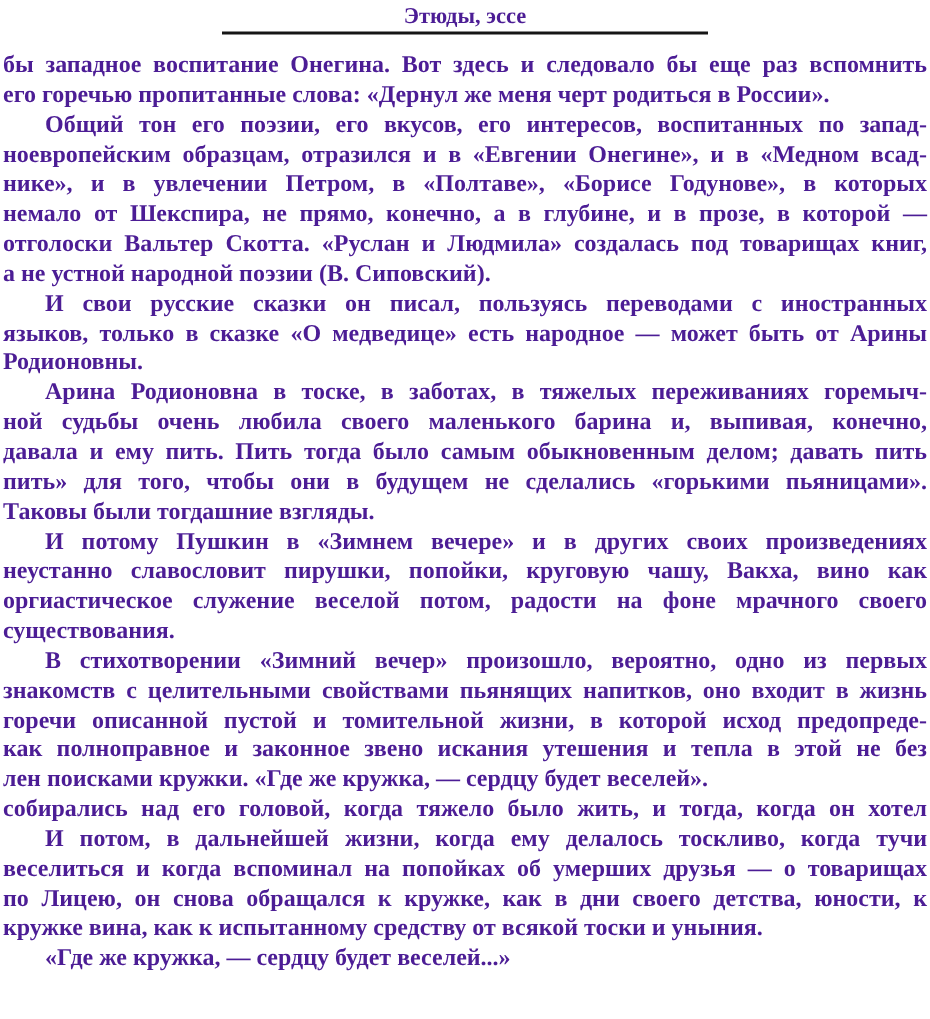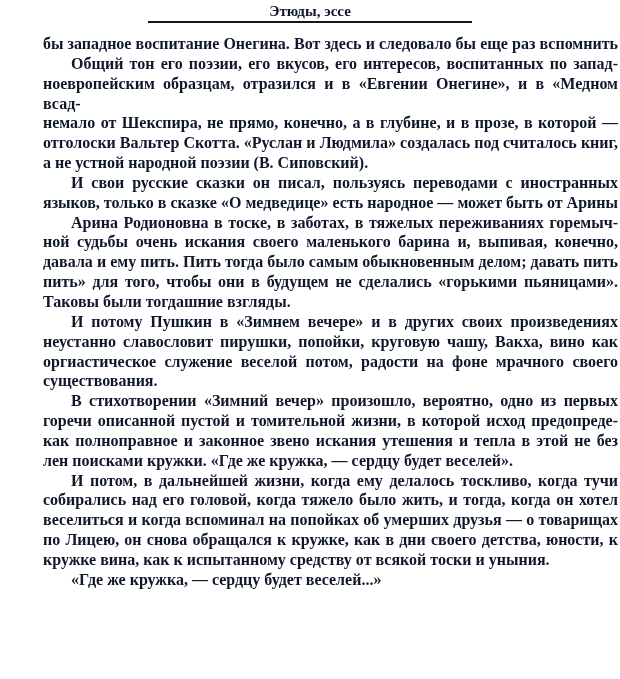--- a/index.html
+++ b/index.html
@@ -11,21 +11,21 @@
     height: 679px;
     background: #ffffff;
     overflow: hidden;
   }
   .page {
     box-sizing: border-box;
     width: 620px;
     height: 679px;
     padding: 3px 2px 0 2px;
     font-family: "Liberation Serif", "DejaVu Serif", serif;
-    color: #0f172a;
+    color: #4c1d95;
   }
   .running-head {
     width: 324px;
     margin: 0 auto;
     text-align: center;
     font-size: 15px;
     font-weight: 600;
     line-height: 16px;
     padding-bottom: 2px;
     border-bottom: 2px solid #161616;
@@ -37,73 +37,76 @@
     margin: 0;
     padding: 0;
   }
   .line {
     font-size: 16px;
     font-weight: 600;
     line-height: 19.85px;
     text-align: justify;
     text-align-last: justify;
     white-space: normal;
-    margin-left: 41px;
   }
   .line.last {
     text-align-last: left;
   }
   .line.indent {
     text-indent: 28px;
   }
 </style>
 </head>
 <body>
 
 <div class="page">
   <div class="running-head">
     <span>Этюды, эссе</span>
   </div>
   <div class="text-body" id="text-body">
       <div class="para">
         <div class="line">бы западное воспитание Онегина. Вот здесь и следовало бы еще раз вспомнить</div>
+        <div class="line last">его горечью пропитанные слова: «Дернул же меня черт родиться в России».</div>
       </div>
       <div class="para">
         <div class="line indent">Общий тон его поэзии, его вкусов, его интересов, воспитанных по запад-</div>
         <div class="line">ноевропейским образцам, отразился и в «Евгении Онегине», и в «Медном всад-</div>
+        <div class="line">нике», и в увлечении Петром, в «Полтаве», «Борисе Годунове», в которых</div>
         <div class="line">немало от Шекспира, не прямо, конечно, а в глубине, и в прозе, в которой —</div>
-        <div class="line">отголоски Вальтер Скотта. «Руслан и Людмила» создалась под считалось книг,</div>
+        <div class="line">отголоски Вальтер Скотта. «Руслан и Людмила» создалась под товарищах книг,</div>
         <div class="line last">а не устной народной поэзии (В. Сиповский).</div>
       </div>
       <div class="para">
         <div class="line indent">И свои русские сказки он писал, пользуясь переводами с иностранных</div>
         <div class="line">языков, только в сказке «О медведице» есть народное — может быть от Арины</div>
+        <div class="line last">Родионовны.</div>
       </div>
       <div class="para">
         <div class="line indent">Арина Родионовна в тоске, в заботах, в тяжелых переживаниях горемыч-</div>
-        <div class="line">ной судьбы очень искания своего маленького барина и, выпивая, конечно,</div>
+        <div class="line">ной судьбы очень любила своего маленького барина и, выпивая, конечно,</div>
         <div class="line">давала и ему пить. Пить тогда было самым обыкновенным делом; давать пить</div>
         <div class="line">пить» для того, чтобы они в будущем не сделались «горькими пьяницами».</div>
         <div class="line last">Таковы были тогдашние взгляды.</div>
       </div>
       <div class="para">
         <div class="line indent">И потому Пушкин в «Зимнем вечере» и в других своих произведениях</div>
         <div class="line">неустанно славословит пирушки, попойки, круговую чашу, Вакха, вино как</div>
         <div class="line">оргиастическое служение веселой потом, радости на фоне мрачного своего</div>
         <div class="line last">существования.</div>
       </div>
       <div class="para">
         <div class="line indent">В стихотворении «Зимний вечер» произошло, вероятно, одно из первых</div>
+        <div class="line">знакомств с целительными свойствами пьянящих напитков, оно входит в жизнь</div>
         <div class="line">горечи описанной пустой и томительной жизни, в которой исход предопреде-</div>
         <div class="line">как полноправное и законное звено искания утешения и тепла в этой не без</div>
         <div class="line last">лен поисками кружки. «Где же кружка, — сердцу будет веселей».</div>
       </div>
       <div class="para">
+        <div class="line">собирались над его головой, когда тяжело было жить, и тогда, когда он хотел</div>
         <div class="line indent">И потом, в дальнейшей жизни, когда ему делалось тоскливо, когда тучи</div>
-        <div class="line">собирались над его головой, когда тяжело было жить, и тогда, когда он хотел</div>
         <div class="line">веселиться и когда вспоминал на попойках об умерших друзья — о товарищах</div>
         <div class="line">по Лицею, он снова обращался к кружке, как в дни своего детства, юности, к</div>
         <div class="line last">кружке вина, как к испытанному средству от всякой тоски и уныния.</div>
       </div>
       <div class="para">
         <div class="line last indent">«Где же кружка, — сердцу будет веселей...»</div>
       </div>
     </div>
 </div>
 

